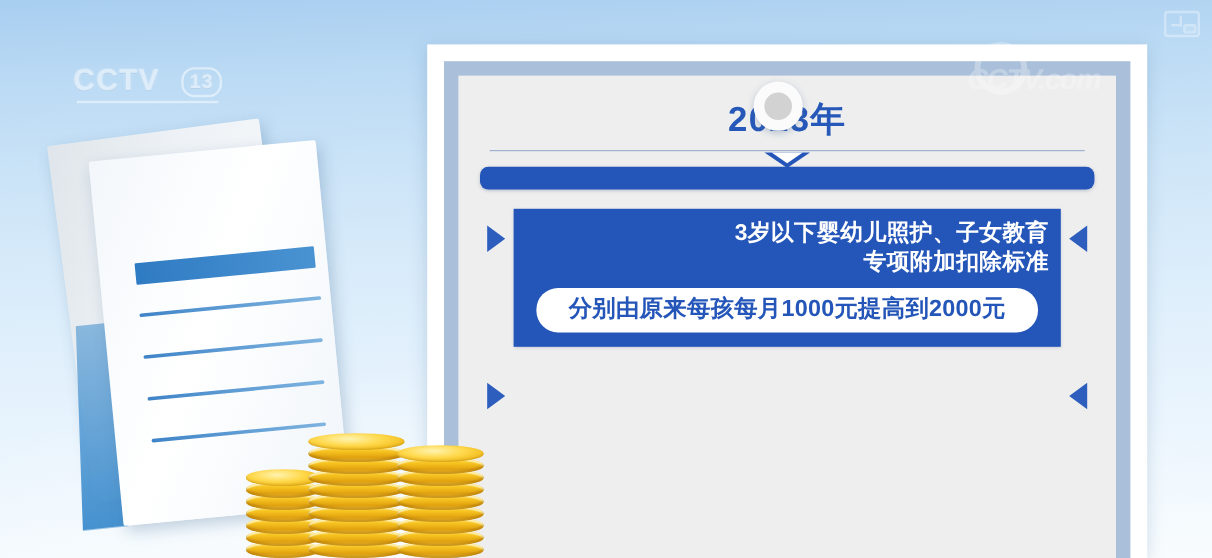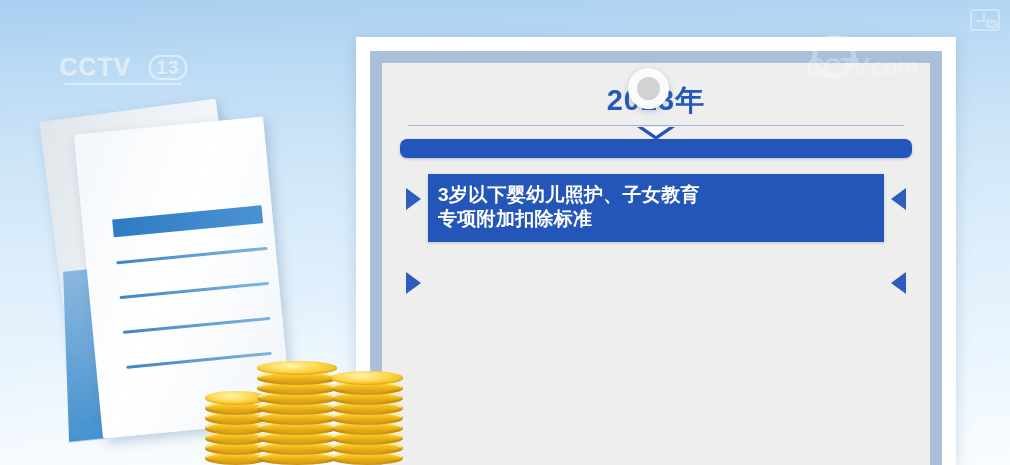--- a/index.html
+++ b/index.html
@@ -67,21 +67,21 @@
     text-shadow: 0 1px 0 rgba(150,180,210,0.55), 0 0 2px rgba(255,255,255,0.9);
     line-height: 1;
     white-space: nowrap;
   }
   .channel-bug .cctv-row .num {
     display: inline-block;
     border: 2px solid rgba(255,255,255,0.9);
     border-radius: 11px;
     padding: 0 5px;
     margin-left: 18px;
-    font-size: 19px;
+    font-size: 16px;
     line-height: 21px;
     vertical-align: 2px;
   }
   .channel-bug .bug-rule {
     height: 2px;
     margin: 3px auto 3px;
     width: 118px;
     background: rgba(255,255,255,0.85);
   }
   .channel-bug .cn {
@@ -304,21 +304,21 @@
   }
   .card {
     background: #2455b8;
     padding: 9px 10px 12px;
     box-shadow: 0 1px 3px rgba(20,50,110,0.22);
   }
   .card-title {
     color: #ffffff;
     font-size: 19px;
     font-weight: 700;
-    text-align: left;
+    text-align: right;
     line-height: 1.25;
     letter-spacing: 0.3px;
     white-space: pre-line;
   }
   .card-value {
     margin: 10px 9px 0;
     background: #ffffff;
     border-radius: 18px;
     color: #2455b8;
     font-size: 19.5px;
@@ -407,20 +407,21 @@
         <div class="headline">
           <span class="notch"></span>
         </div>
 
         <div class="section">
           <span class="tri left"></span>
           <span class="tri right"></span>
           <div class="card">
             <div class="card-title">3岁以下婴幼儿照护、子女教育
 专项附加扣除标准</div>
+            <div class="card-value">分别由原来每孩每月1000元提高到2000元</div>
           </div>
         </div>
 
         <div class="section">
           <span class="tri left"></span>
           <span class="tri right"></span>
         </div>
 
       </div>
     </div>

